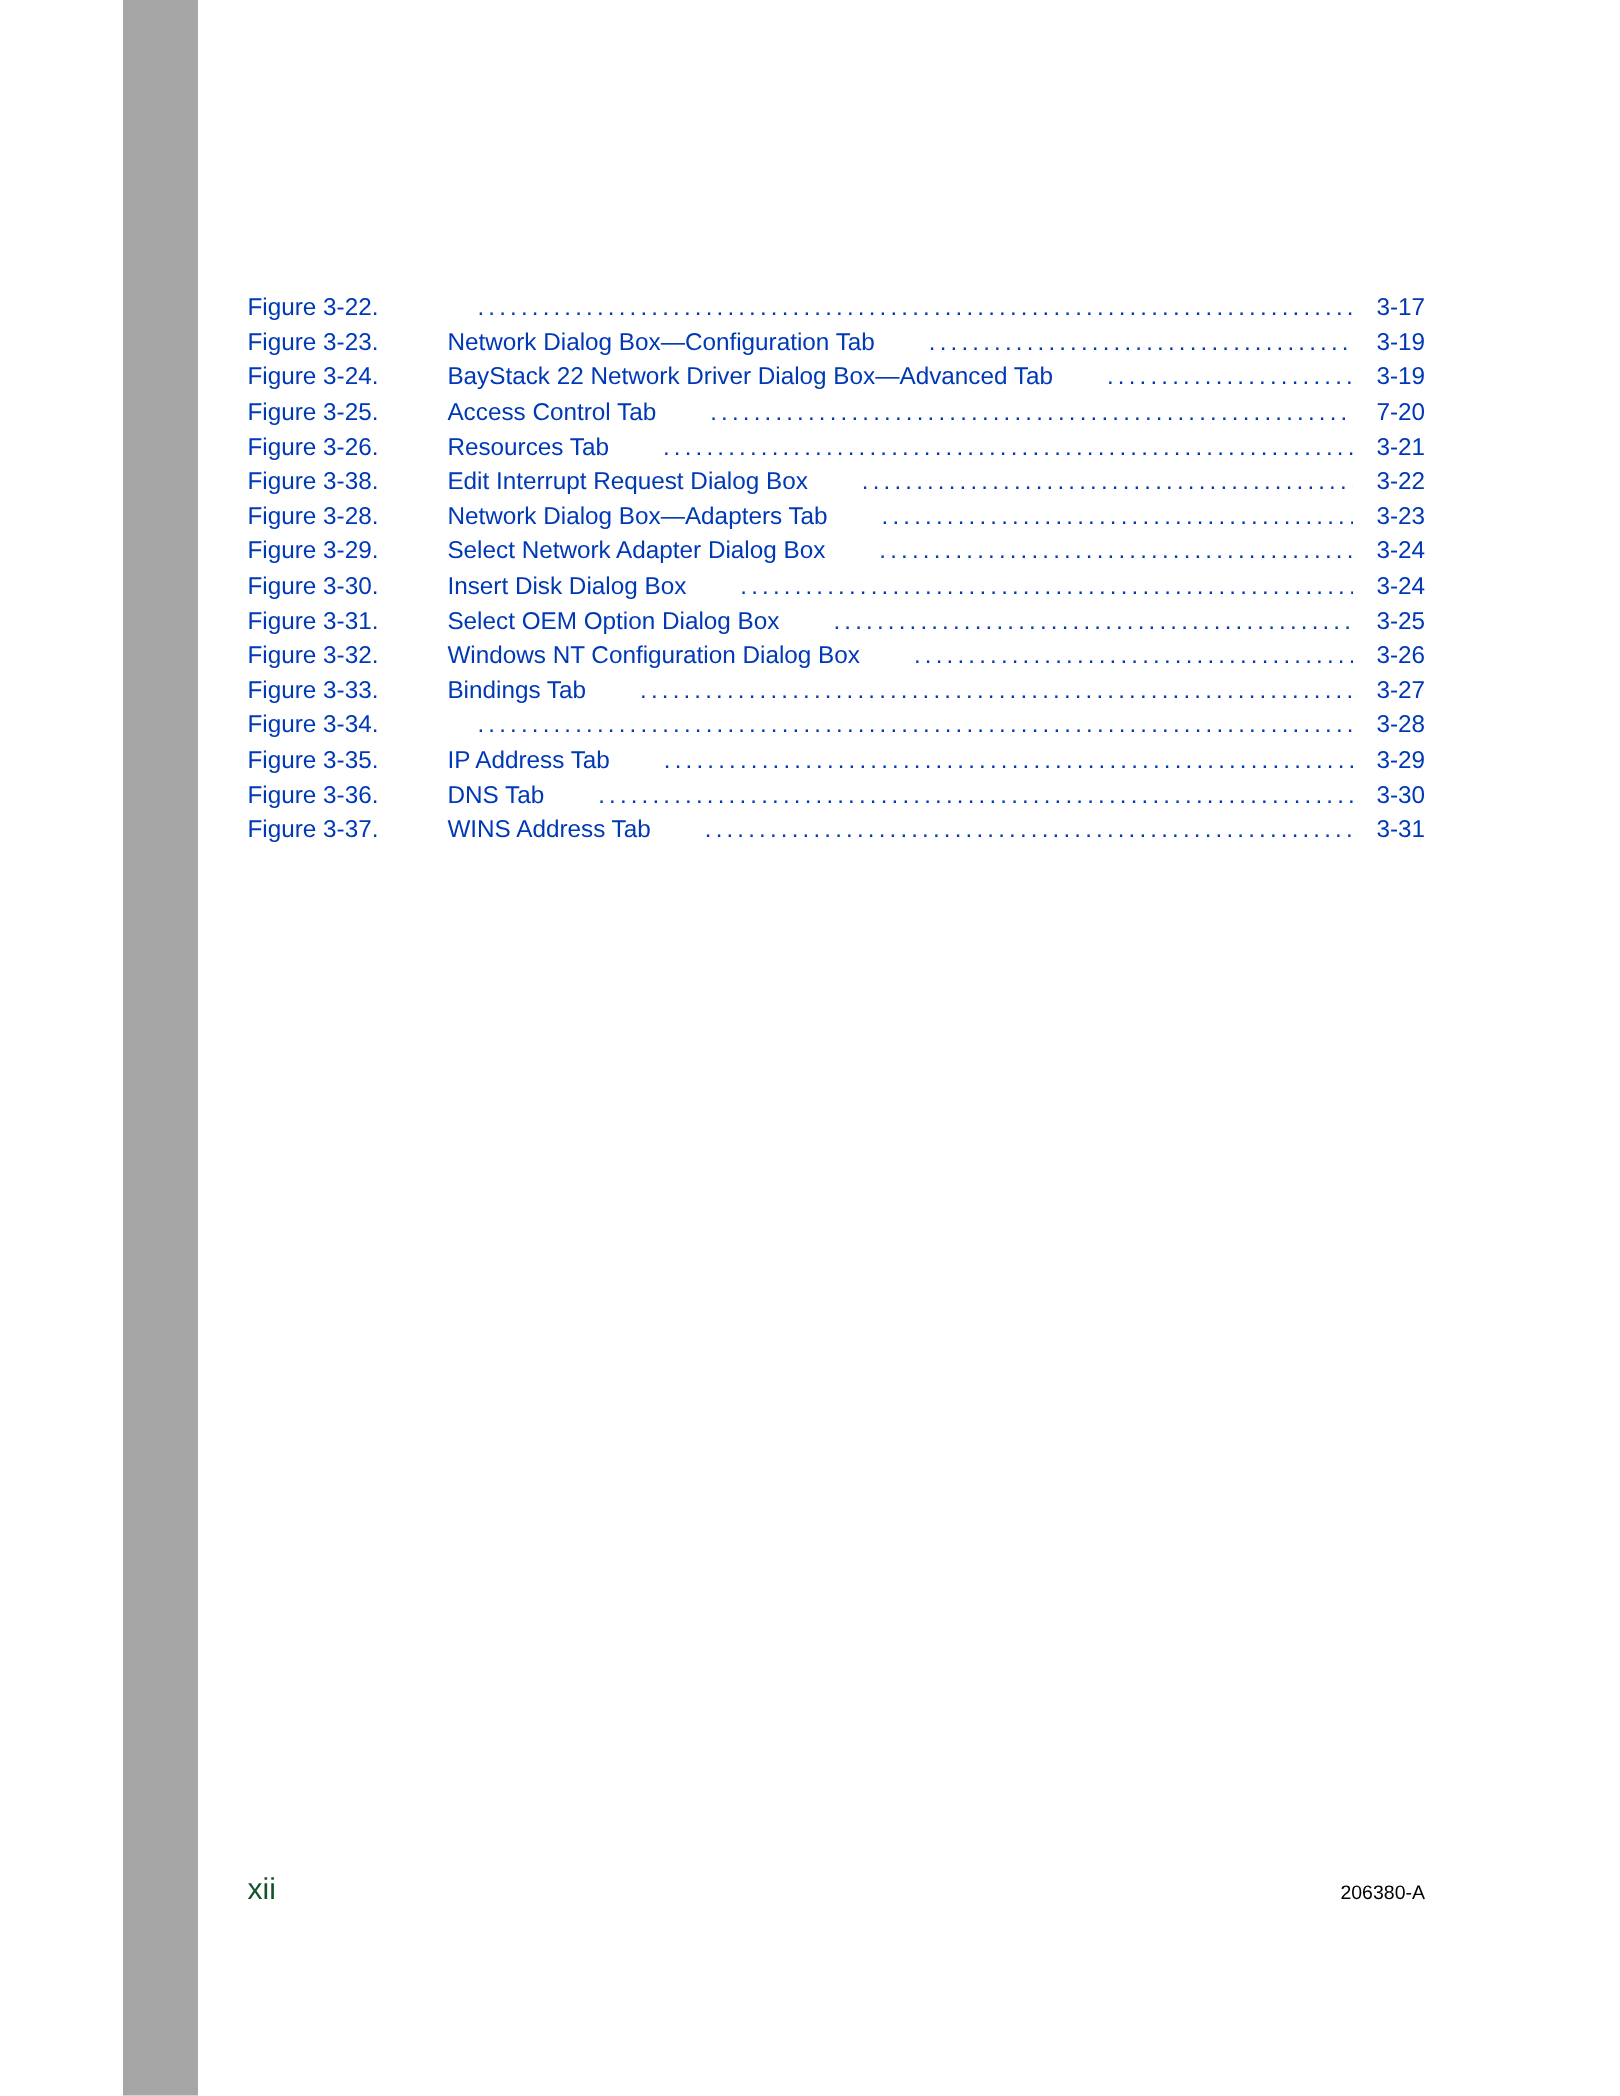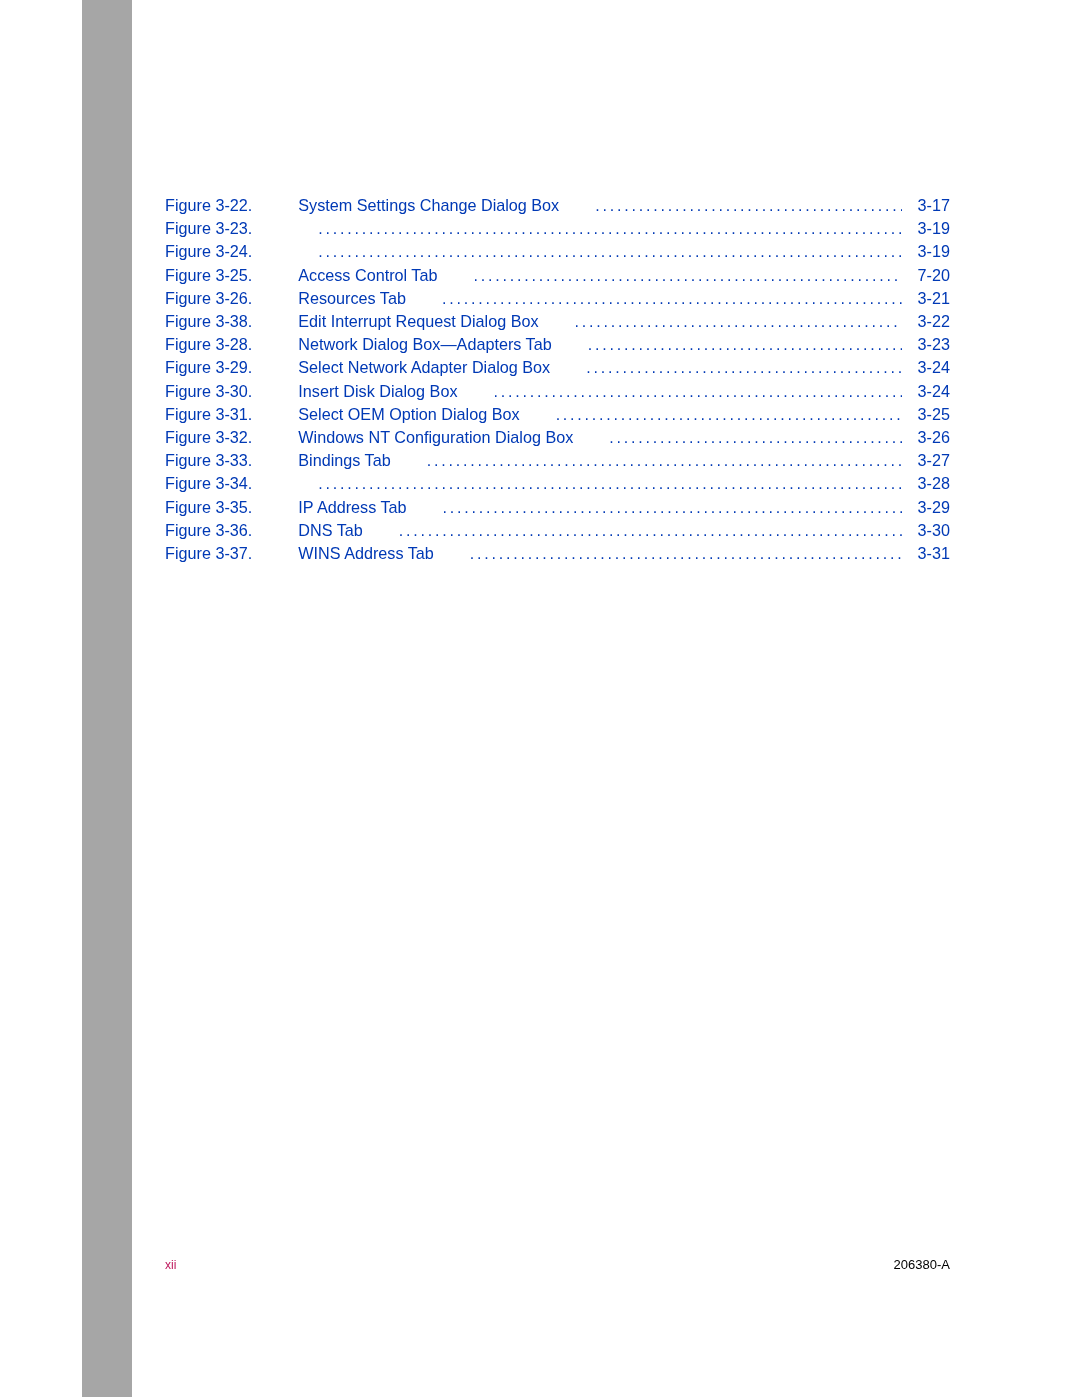--- a/index.html
+++ b/index.html
@@ -66,53 +66,54 @@
     .footer {
       position: absolute;
       left: 165px;
       bottom: 125px;
       width: 785px;
       display: flex;
       justify-content: space-between;
       align-items: baseline;
     }
     .page-number {
-      color: #be185d;
-      font-size: 12px;
+      color: #14532d;
+      font-size: 20px;
     }
     .doc-number {
       color: #000;
       font-size: 13px;
       margin-top: 32px;
     }
   </style>
 </head>
 <body>
 
 <div class="sidebar"></div>
 
 <div class="content">
   <div class="toc-entry">
     <span class="toc-label">Figure 3-22.</span>
     <span class="toc-gap"></span>
-    <span class="toc-title">System Settings Change Dialog Box</span>
     <span class="toc-space"></span>
     <span class="toc-dots">................................................................................................................................................</span>
     <span class="toc-page">3-17</span>
   </div>
   <div class="toc-entry">
     <span class="toc-label">Figure 3-23.</span>
     <span class="toc-gap"></span>
+    <span class="toc-title">Network Dialog Box—Configuration Tab</span>
     <span class="toc-space"></span>
     <span class="toc-dots">................................................................................................................................................</span>
     <span class="toc-page">3-19</span>
   </div>
   <div class="toc-entry">
     <span class="toc-label">Figure 3-24.</span>
     <span class="toc-gap"></span>
+    <span class="toc-title">BayStack 22 Network Driver Dialog Box—Advanced Tab</span>
     <span class="toc-space"></span>
     <span class="toc-dots">................................................................................................................................................</span>
     <span class="toc-page">3-19</span>
   </div>
   <div class="toc-entry">
     <span class="toc-label">Figure 3-25.</span>
     <span class="toc-gap"></span>
     <span class="toc-title">Access Control Tab</span>
     <span class="toc-space"></span>
     <span class="toc-dots">................................................................................................................................................</span>

